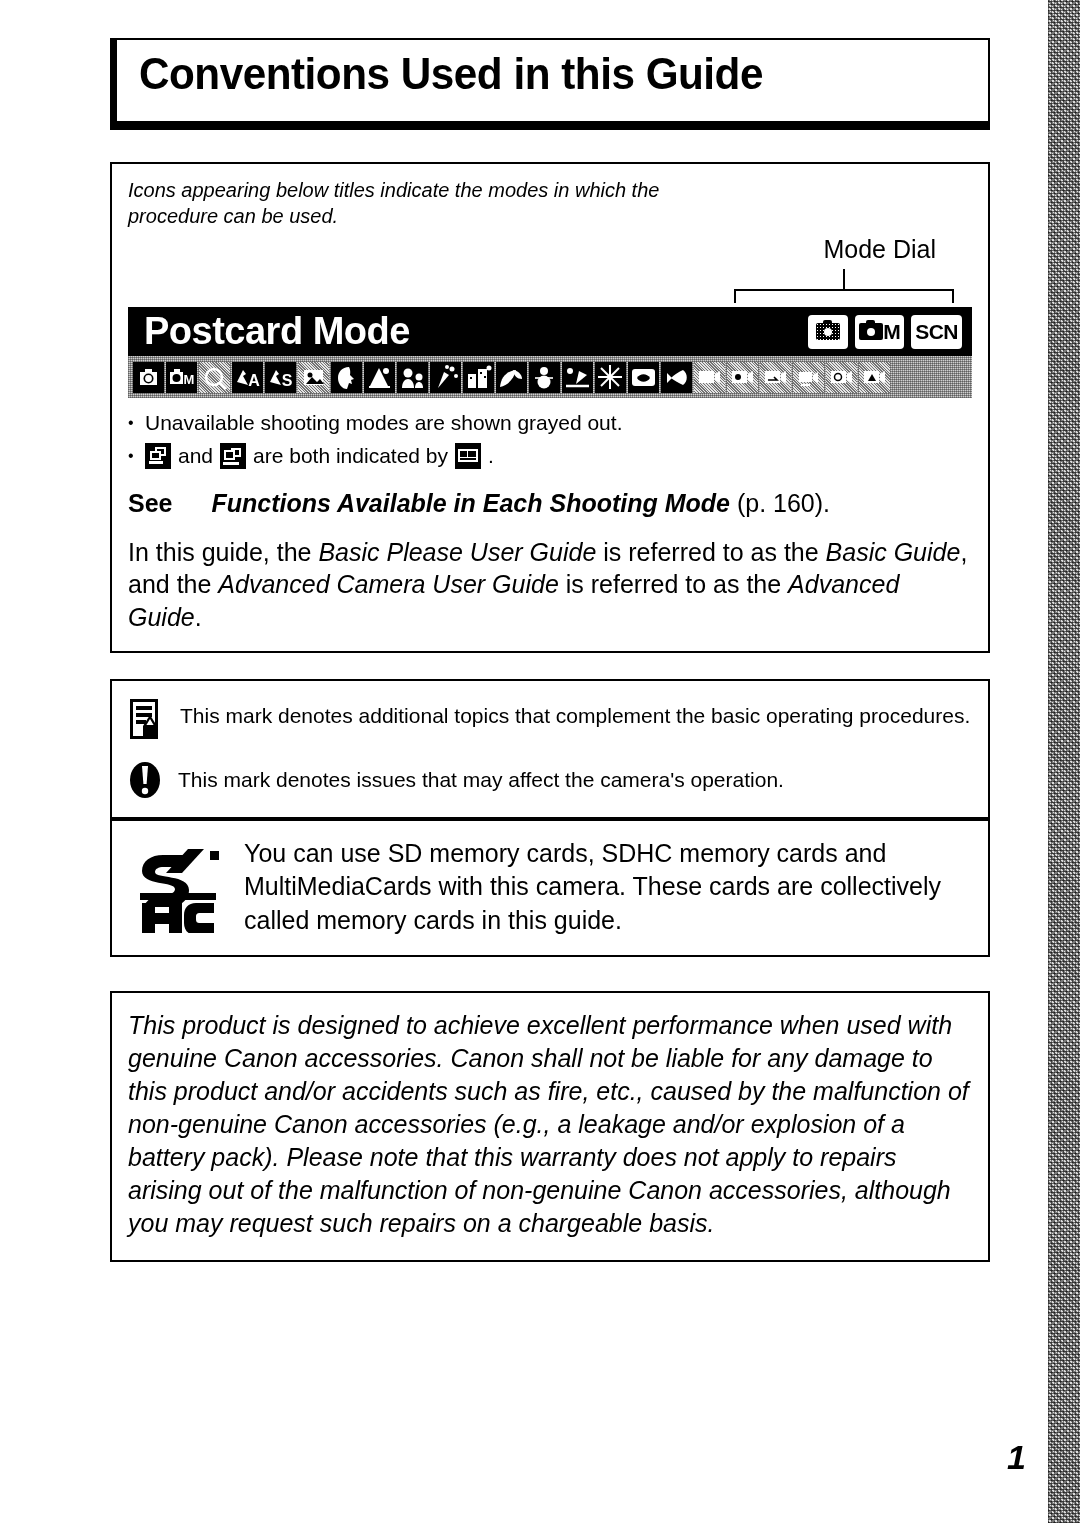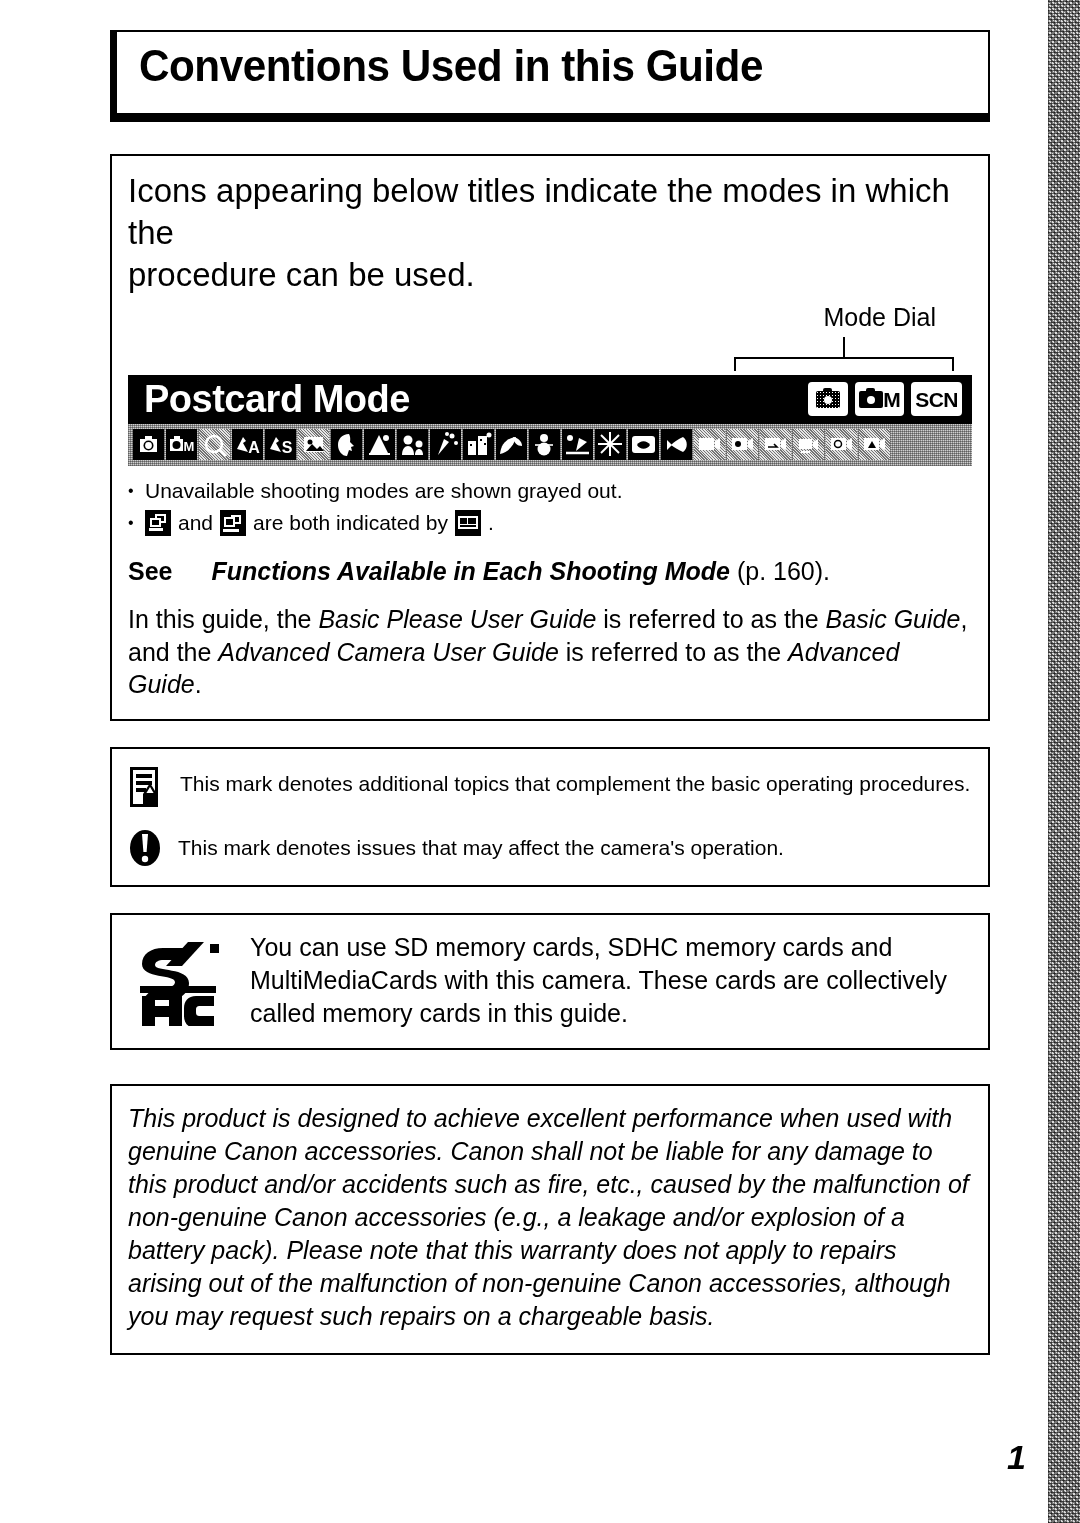--- a/index.html
+++ b/index.html
@@ -28,21 +28,21 @@
     background-image:
       repeating-linear-gradient(0deg, rgba(0,0,0,.55) 0 1px, rgba(255,255,255,0) 1px 3px),
       repeating-linear-gradient(90deg, rgba(0,0,0,.45) 0 1px, rgba(255,255,255,0) 1px 3px),
       repeating-linear-gradient(45deg, rgba(0,0,0,.35) 0 2px, rgba(255,255,255,.5) 2px 4px);
   }
 
   
   .page {
     position: absolute;
     left: 110px;
-    top: 8px;
+    top: 16px;
     width: 880px;
   }
 
   
   .title-box {
     margin-top: 22px;
     border-left: 7px solid #000;
     border-top: 2px solid #000;
     border-right: 2px solid #000;
     border-bottom: 9px solid #000;
@@ -66,23 +66,24 @@
     box-sizing: border-box;
     background: #fff;
   }
 
   
   .box-sample {
     margin-top: 32px;
     padding: 14px 16px 18px 16px;
   }
   .intro-line {
-    font-size: 33px;
+    font-size: 20px;
     line-height: 1.28;
     white-space: pre-line;
+    font-style: italic;
   }
 
   .modedial-wrap {
     position: relative;
     height: 78px;
   }
   .modedial-label {
     position: absolute;
     right: 36px;
     top: 6px;
@@ -267,25 +268,24 @@
   .note-text {
     font-size: 21px;
     line-height: 1.45;
     padding-top: 4px;
   }
   .icon-exclaim { width: 34px; height: 38px; flex: 0 0 auto; }
   .icon-memo { width: 36px; height: 46px; flex: 0 0 auto; }
 
   
   .box-sd {
-    margin-top: 26px;
     padding: 16px 16px 18px 18px;
     display: flex;
     align-items: center;
-    gap: 24px;
+    gap: 18px;
   }
   .sd-logo { width: 96px; height: 92px; flex: 0 0 auto; }
   .sd-text {
     font-size: 25px;
     line-height: 1.33;
   }
 
   
   .box-canon {
     margin-top: 34px;

